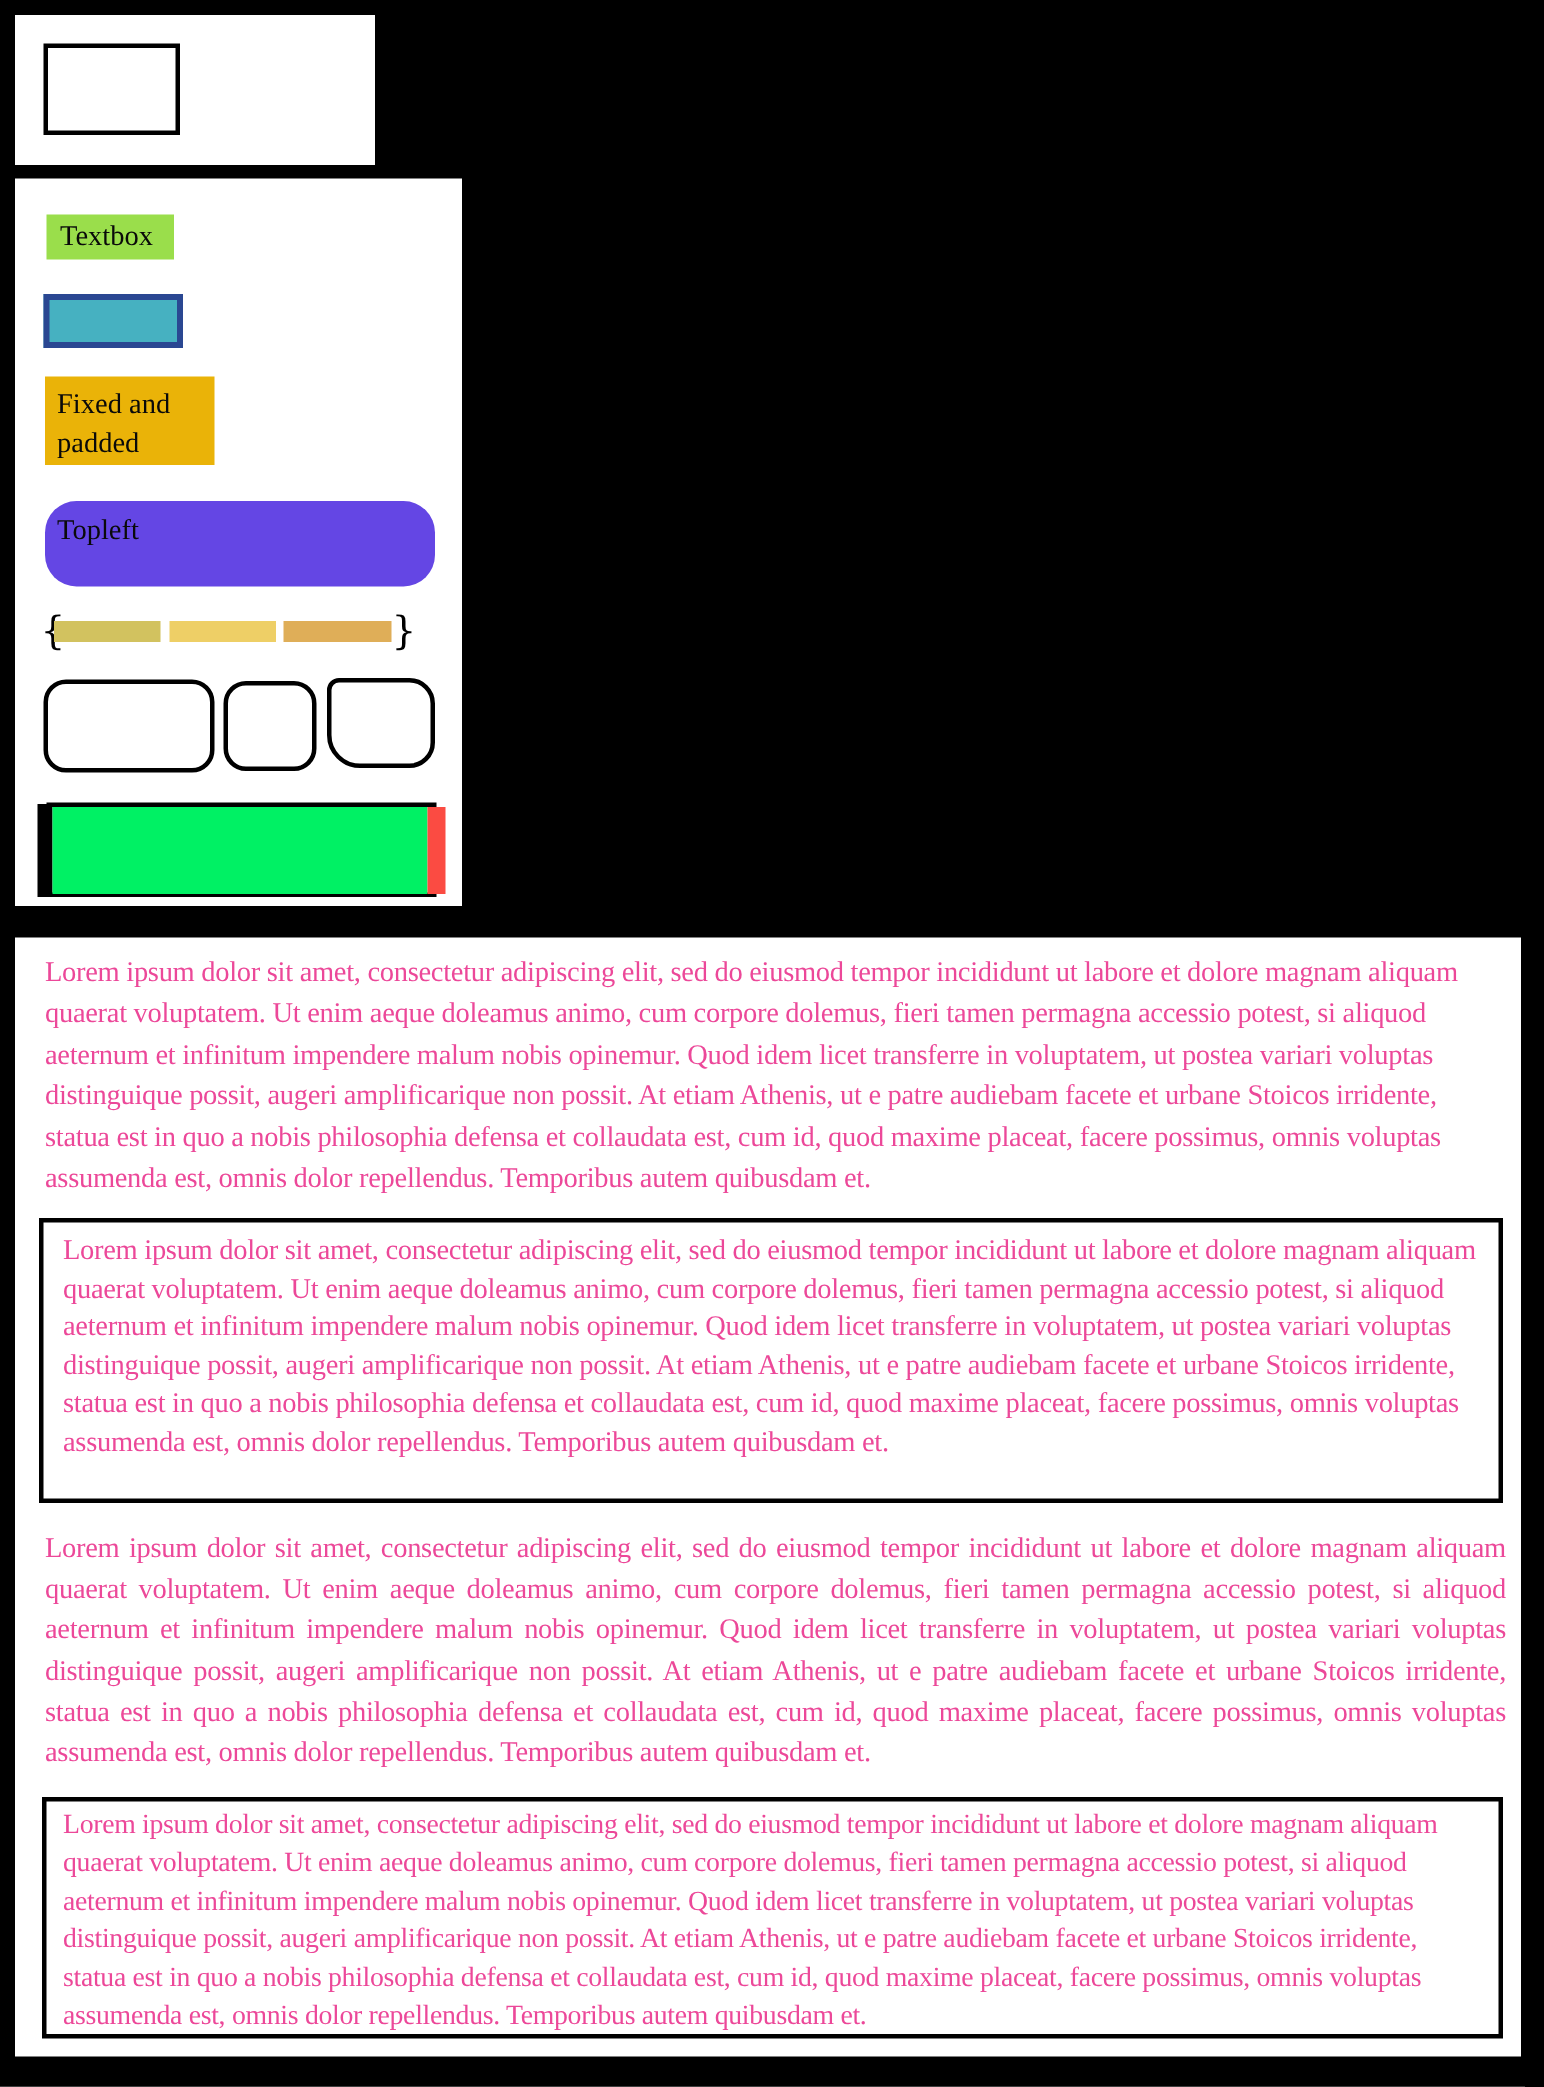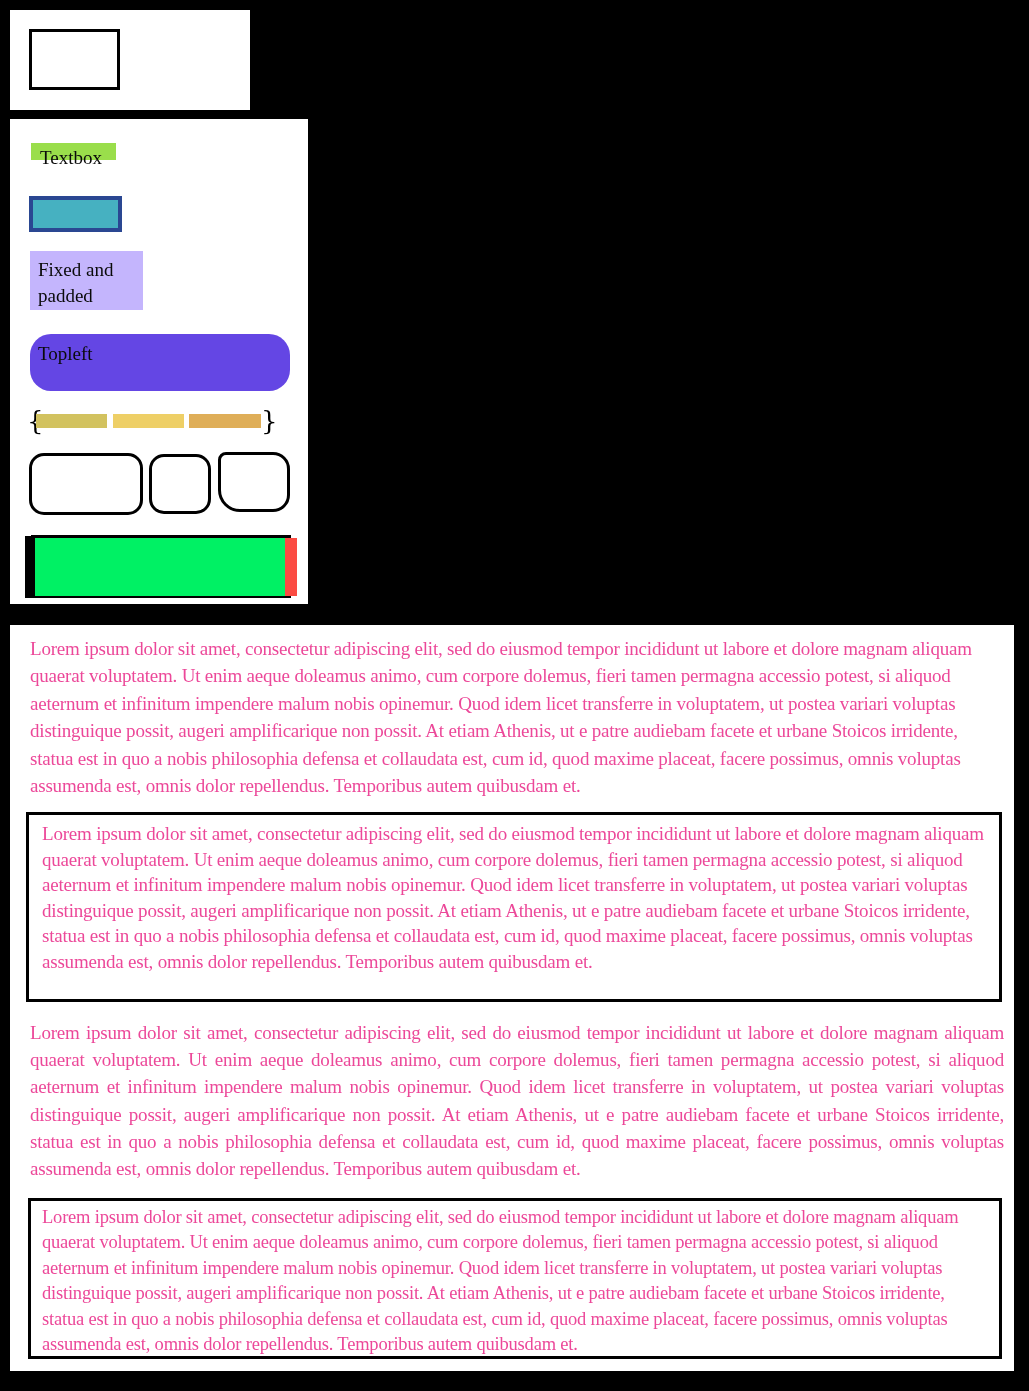--- a/index.html
+++ b/index.html
@@ -20,21 +20,21 @@
     position: absolute; left: 19px; top: 19px;
     width: 91px; height: 61px;
     border: 3px solid #000; background: #fff;
   }
 
   
   #widget-panel { left: 10px; top: 119px; width: 298px; height: 485px; }
 
   .textbox-label {
     position: absolute; left: 21px; top: 24px;
-    width: 85px; height: 17px;
+    width: 85px; height: 30px;
     padding: 2px 6px 0 9px;
     font-size: 19px; line-height: 26px;
   }
   .text-input {
     position: absolute; left: 19px; top: 77px;
     width: 93px; height: 36px;
     border: 4px solid #2a4792;
   }
   .fixed-padded-box {
     position: absolute; left: 20px; top: 132px;
@@ -104,21 +104,21 @@
 <div class="panel" id="top-panel">
   <div class="outlined-box"></div>
 </div>
 
 <div class="panel" id="widget-panel">
 
   <div class="textbox-label" style="background-color: rgb(154, 222, 75);">Textbox</div>
 
   <div class="text-input" style="background-color: rgb(70, 177, 193);"></div>
 
-  <div class="fixed-padded-box" style="background-color: #c4b5fd;">Fixed and padded</div>
+  <div class="fixed-padded-box" style="background-color: #eab308;">Fixed and padded</div>
 
   <div class="topleft-box" style="background-color: rgb(100, 70, 228);">Topleft</div>
 
   <span class="brace" id="brace-open">{</span>
   <div class="swatch" id="swatch-1" style="background-color: rgb(210, 194, 95);"></div>
   <div class="swatch" id="swatch-2" style="background-color: rgb(238, 207, 102);"></div>
   <div class="swatch" id="swatch-3" style="background-color: rgb(223, 174, 88);"></div>
   <span class="brace" id="brace-close">}</span>
 
   <div class="rounded-box" id="rounded-box-1"></div>

